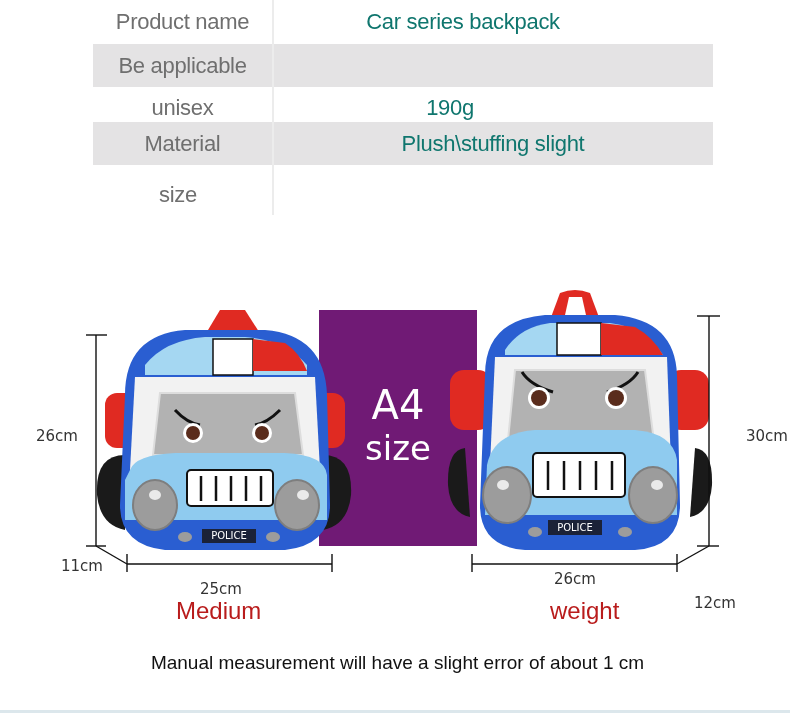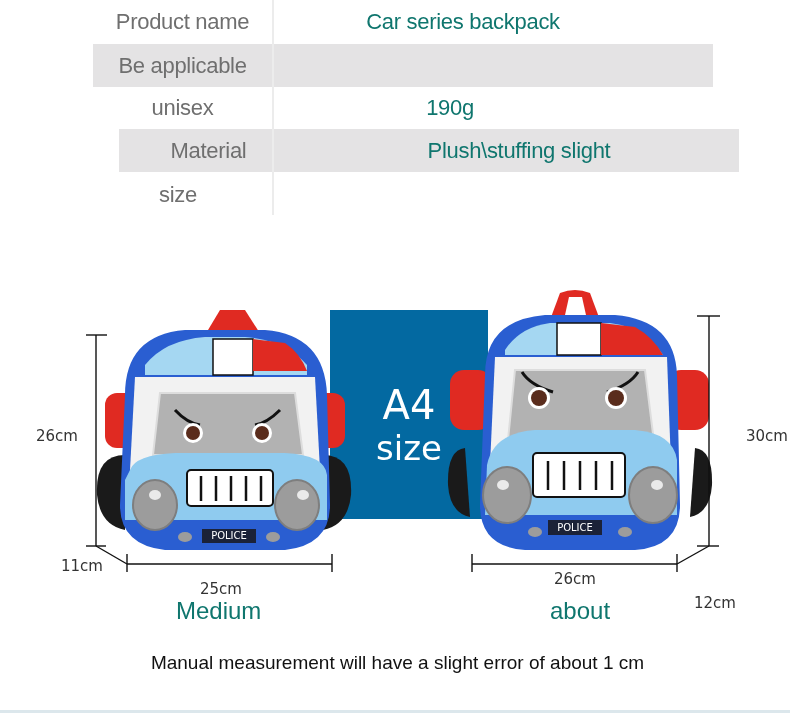--- a/index.html
+++ b/index.html
@@ -5,42 +5,42 @@
   html, body { margin:0; padding:0; background:#ffffff; }
   body { width:790px; height:714px; position:relative; overflow:hidden; font-family:"DejaVu Sans", sans-serif; }
   .spec-table { position:absolute; left:93px; top:0; width:620px; }
   .spec-row { position:absolute; left:0; width:620px; height:43px; display:flex; align-items:center; }
   .spec-row.shaded { background:#e4e3e4; }
   .spec-label { position:absolute; left:0; width:179px; text-align:center; color:#6f6f6f; font-size:22px; font-family:"Liberation Sans", sans-serif; letter-spacing:-0.3px; }
   .spec-value { position:absolute; left:180px; width:440px; text-align:center; color:#0f766e; font-size:22px; font-family:"Liberation Sans", sans-serif; letter-spacing:-0.3px; }
   .col-divider { position:absolute; left:272px; top:0; width:2px; height:215px; background:#ececec; }
   .abs { position:absolute; }
   .dim-label { position:absolute; font-family:"DejaVu Sans", sans-serif; font-size:15px; color:#333;text-align:center; }
-  .size-name { position:absolute; font-family:"Liberation Sans", sans-serif; font-size:24px; color:#0f766e; }
-  .a4-box { position:absolute; left:330px; top:310px; width:158px; height:209px; background:#0369a1; }
+  .size-name { position:absolute; font-family:"Liberation Sans", sans-serif; font-size:24px; color:#b91c1c; }
+  .a4-box { position:absolute; left:319px; top:310px; width:158px; height:236px; background:#701a75; }
   .a4-text { position:absolute; left:0; width:158px; text-align:center; color:#ffffff; font-family:"DejaVu Sans", sans-serif; }
   .note { position:absolute; left:0; top:652px; width:795px; text-align:center; font-family:"Liberation Sans", sans-serif; font-size:19px; color:#111; }
   .bottom-line { position:absolute; left:0; top:710px; width:790px; height:3px; background:#dce7ec; }
 </style>
 </head>
 <body>
 
 <div class="spec-table">
   <div class="spec-row" style="top:0px;">
     <span class="spec-label">Product name</span>
     <span class="spec-value" style="left:150px;">Car series backpack</span>
   </div>
   <div class="spec-row shaded" style="top:44px;">
     <span class="spec-label">Be applicable</span>
   </div>
   <div class="spec-row" style="top:86px;">
     <span class="spec-label">unisex</span>
     <span class="spec-value" style="left:105px;margin-left:32px;">190g</span>
   </div>
-  <div class="spec-row shaded" style="top:129px;margin-left:26px;">
+  <div class="spec-row shaded" style="top:122px;">
     <span class="spec-label">Material</span>
     <span class="spec-value">Plush\stuffing slight</span>
   </div>
   <div class="spec-row" style="top:173px;">
     <span class="spec-label" style="width:170px;">size</span>
   </div>
   <div class="col-divider" style="left:179px;"></div>
 </div>
 
 <div class="a4-box">
@@ -160,16 +160,16 @@
 </svg>
 
 <span class="dim-label" style="left:36px; top:427px;">26cm</span>
 <span class="dim-label" style="left:61px; top:557px;">11cm</span>
 <span class="dim-label" style="left:200px; top:570px;margin-top:10px;">25cm</span>
 <span class="size-name" style="left:176px; top:597px;">Medium</span>
 
 <span class="dim-label" style="left:746px; top:427px;">30cm</span>
 <span class="dim-label" style="left:694px; top:558px;margin-top:36px;">12cm</span>
 <span class="dim-label" style="left:554px; top:570px;">26cm</span>
-<span class="size-name" style="left:550px; top:597px;">about</span>
+<span class="size-name" style="left:550px; top:597px;">weight</span>
 
 <div class="note">Manual measurement will have a slight error of about 1 cm</div>
 <div class="bottom-line"></div>
 
 </body></html>

